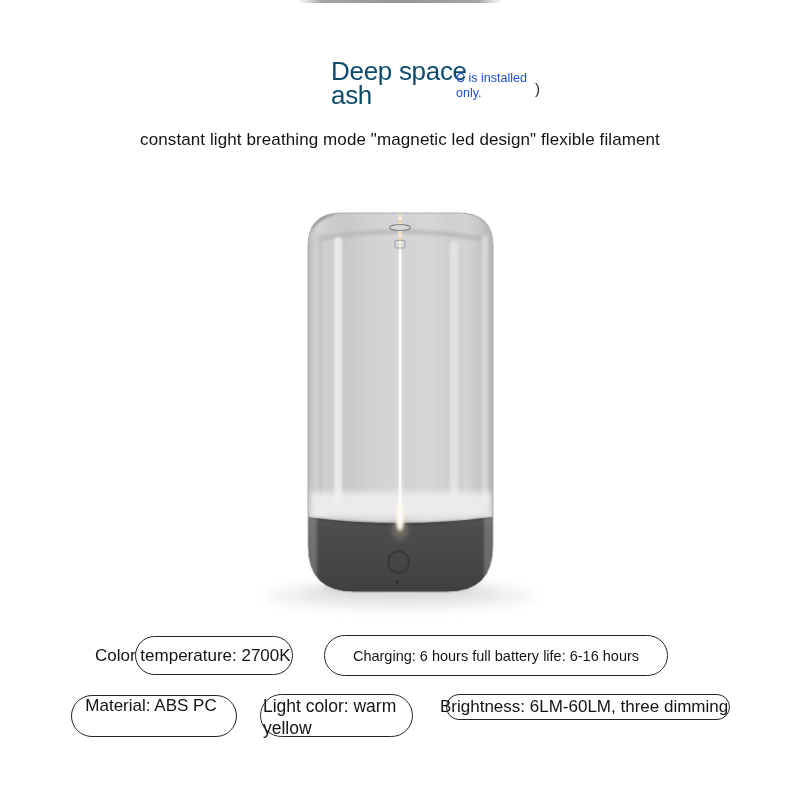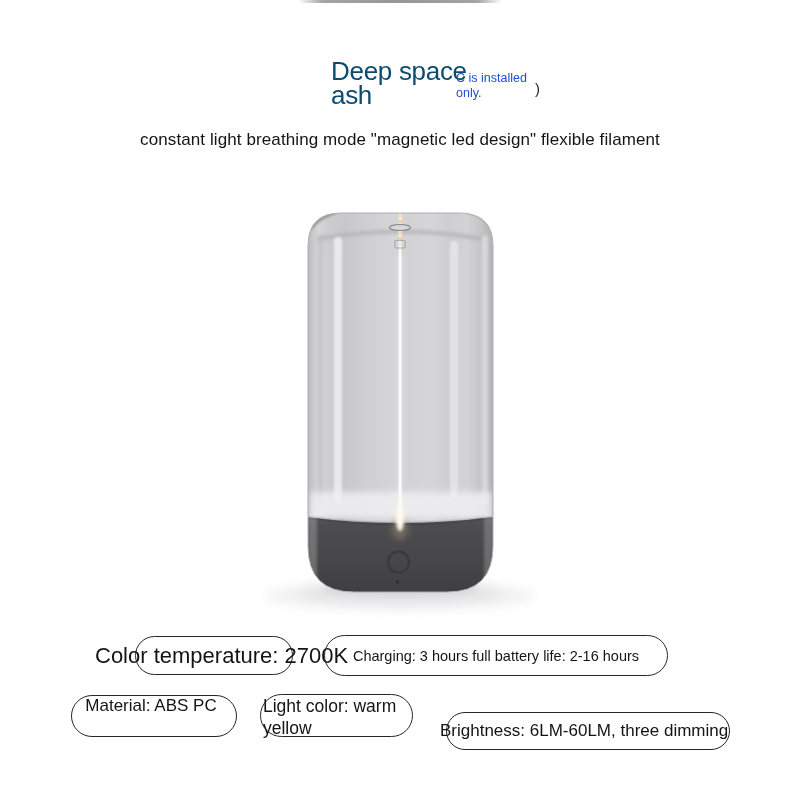--- a/index.html
+++ b/index.html
@@ -43,31 +43,31 @@
   .lamp-wrap{position:absolute;left:260px;top:195px;width:280px;height:430px;}
 
   
   .badge{
     position:absolute;border:1.5px solid #262626;border-radius:22px;
     background:transparent;box-sizing:border-box;
   }
   .badge .bl{color:#141414;}
   .b1{left:135px;top:636px;width:158px;height:39px;}
   .b1 .bl{position:absolute;left:-41px;top:50%;transform:translateY(-50%);
-          white-space:nowrap;font-size:22px;text-align:right;}
+          white-space:nowrap;font-size:17px;text-align:right;}
   .b2{left:324px;top:635px;width:344px;height:41px;
       display:flex;align-items:center;justify-content:center;}
   .b2 .bl{white-space:nowrap;font-size:14.5px;}
   .b3{left:71px;top:695px;width:166px;height:42px;
       display:flex;justify-content:center;}
   .b3 .bl{white-space:nowrap;font-size:17px;margin-left:-6px;}
   .b4{left:260px;top:694px;width:153px;height:43px;text-decoration:underline;}
   .b4 .bl{position:absolute;left:2px;top:1px;width:152px;
           font-size:17.5px;line-height:21.5px;}
-  .b5{left:446px;top:712px;width:284px;height:38px;}
+  .b5{left:446px;top:694px;width:284px;height:26px;}
   .b5 .bl{position:absolute;left:-7px;top:50%;transform:translateY(-50%);
           white-space:nowrap;font-size:17px;}
 </style>
 </head>
 <body>
 
 <div class="stage">
 
   <div class="top-strip"></div>
 
@@ -161,21 +161,21 @@
       </g>
 
       <path d="M 48 51 Q 48 18 81 18 L 199 18 Q 233 18 233 51 L 233 351 Q 233 397 187 397 L 94 397 Q 48 397 48 351 Z" fill="none" stroke="#aeaeb0" stroke-width="1"></path>
     </svg>
   </div>
 
   <div class="badge b1">
     <span class="bl">Color temperature: 2700K</span>
   </div>
   <div class="badge b2">
-    <span class="bl">Charging: 3 hours full battery life: 2-16 hours</span>
+    <span class="bl">Charging: 6 hours full battery life: 6-16 hours</span>
   </div>
   <div class="badge b3">
     <span class="bl">Material: ABS PC</span>
   </div>
   <div class="badge b4">
     <span class="bl">Light color: warm yellow</span>
   </div>
   <div class="badge b5">
     <span class="bl">Brightness: 6LM-60LM, three dimming</span>
   </div>

